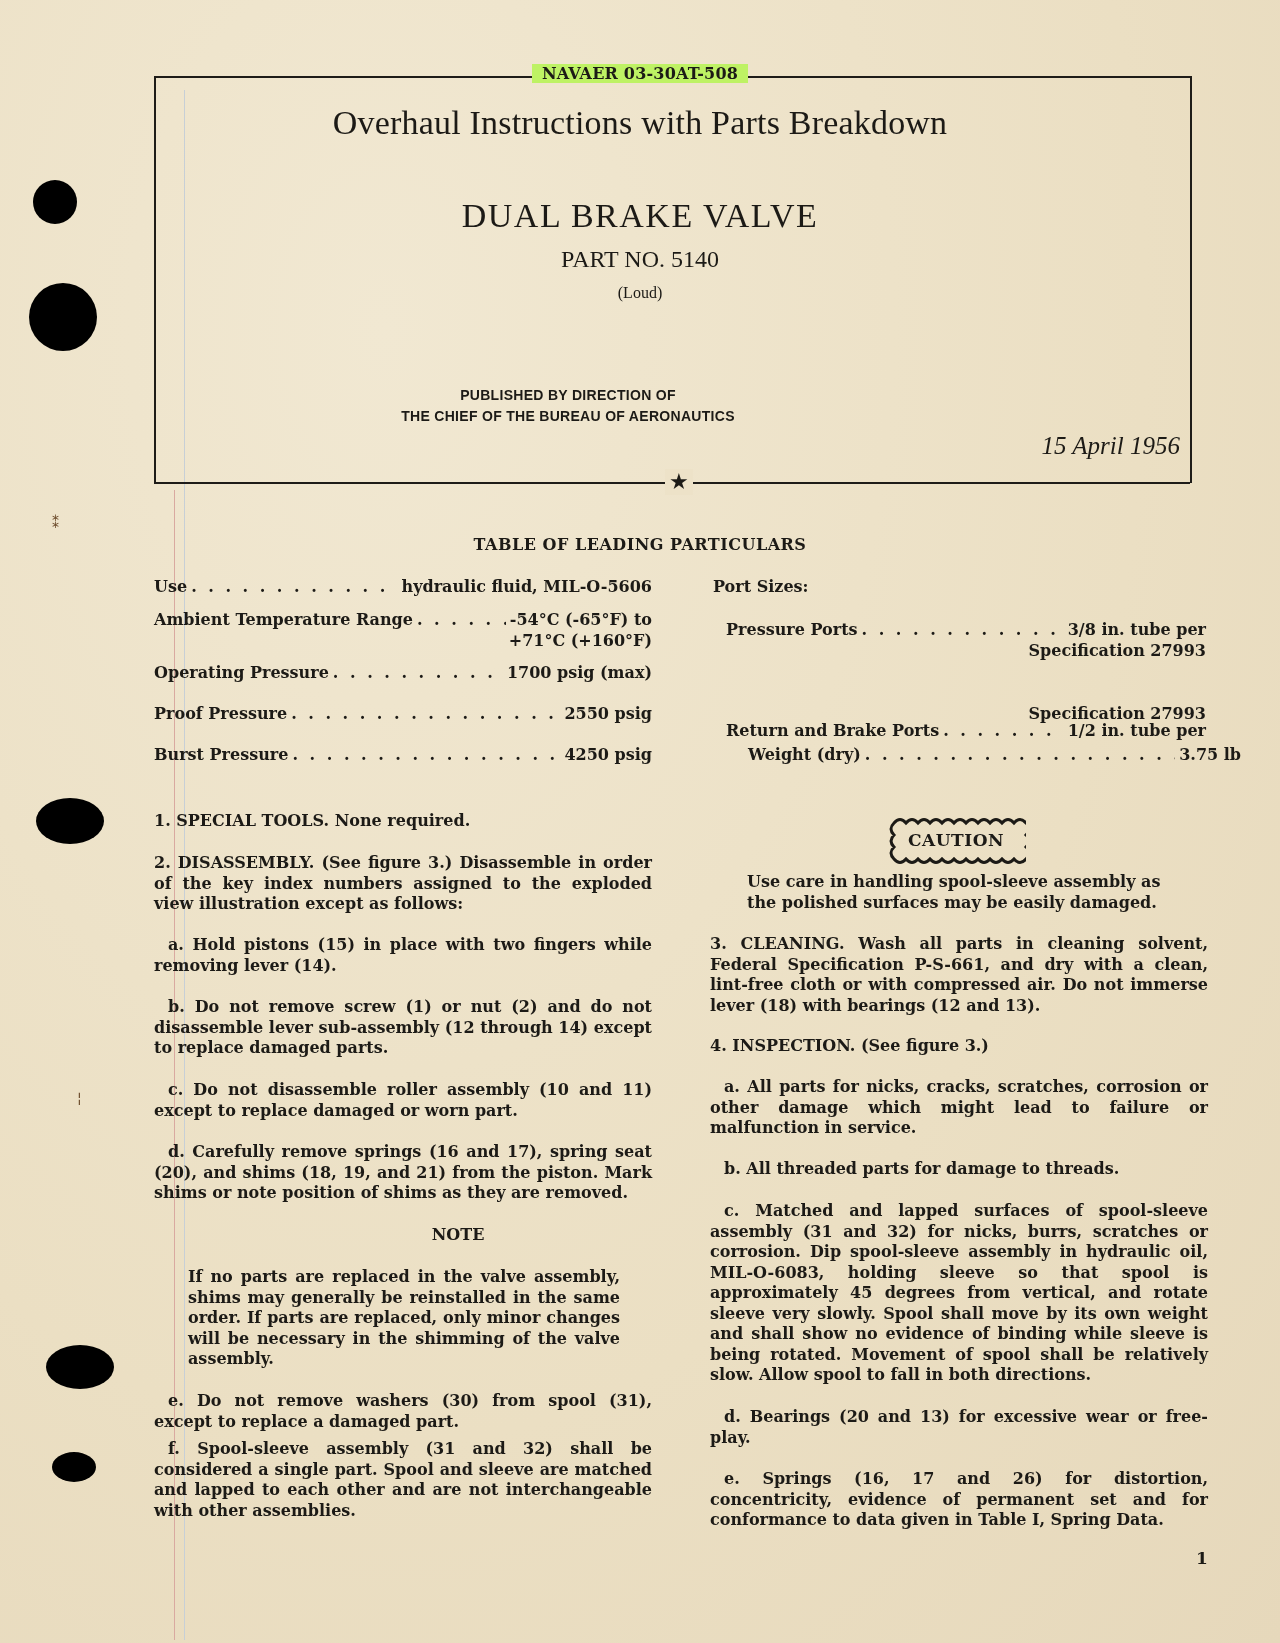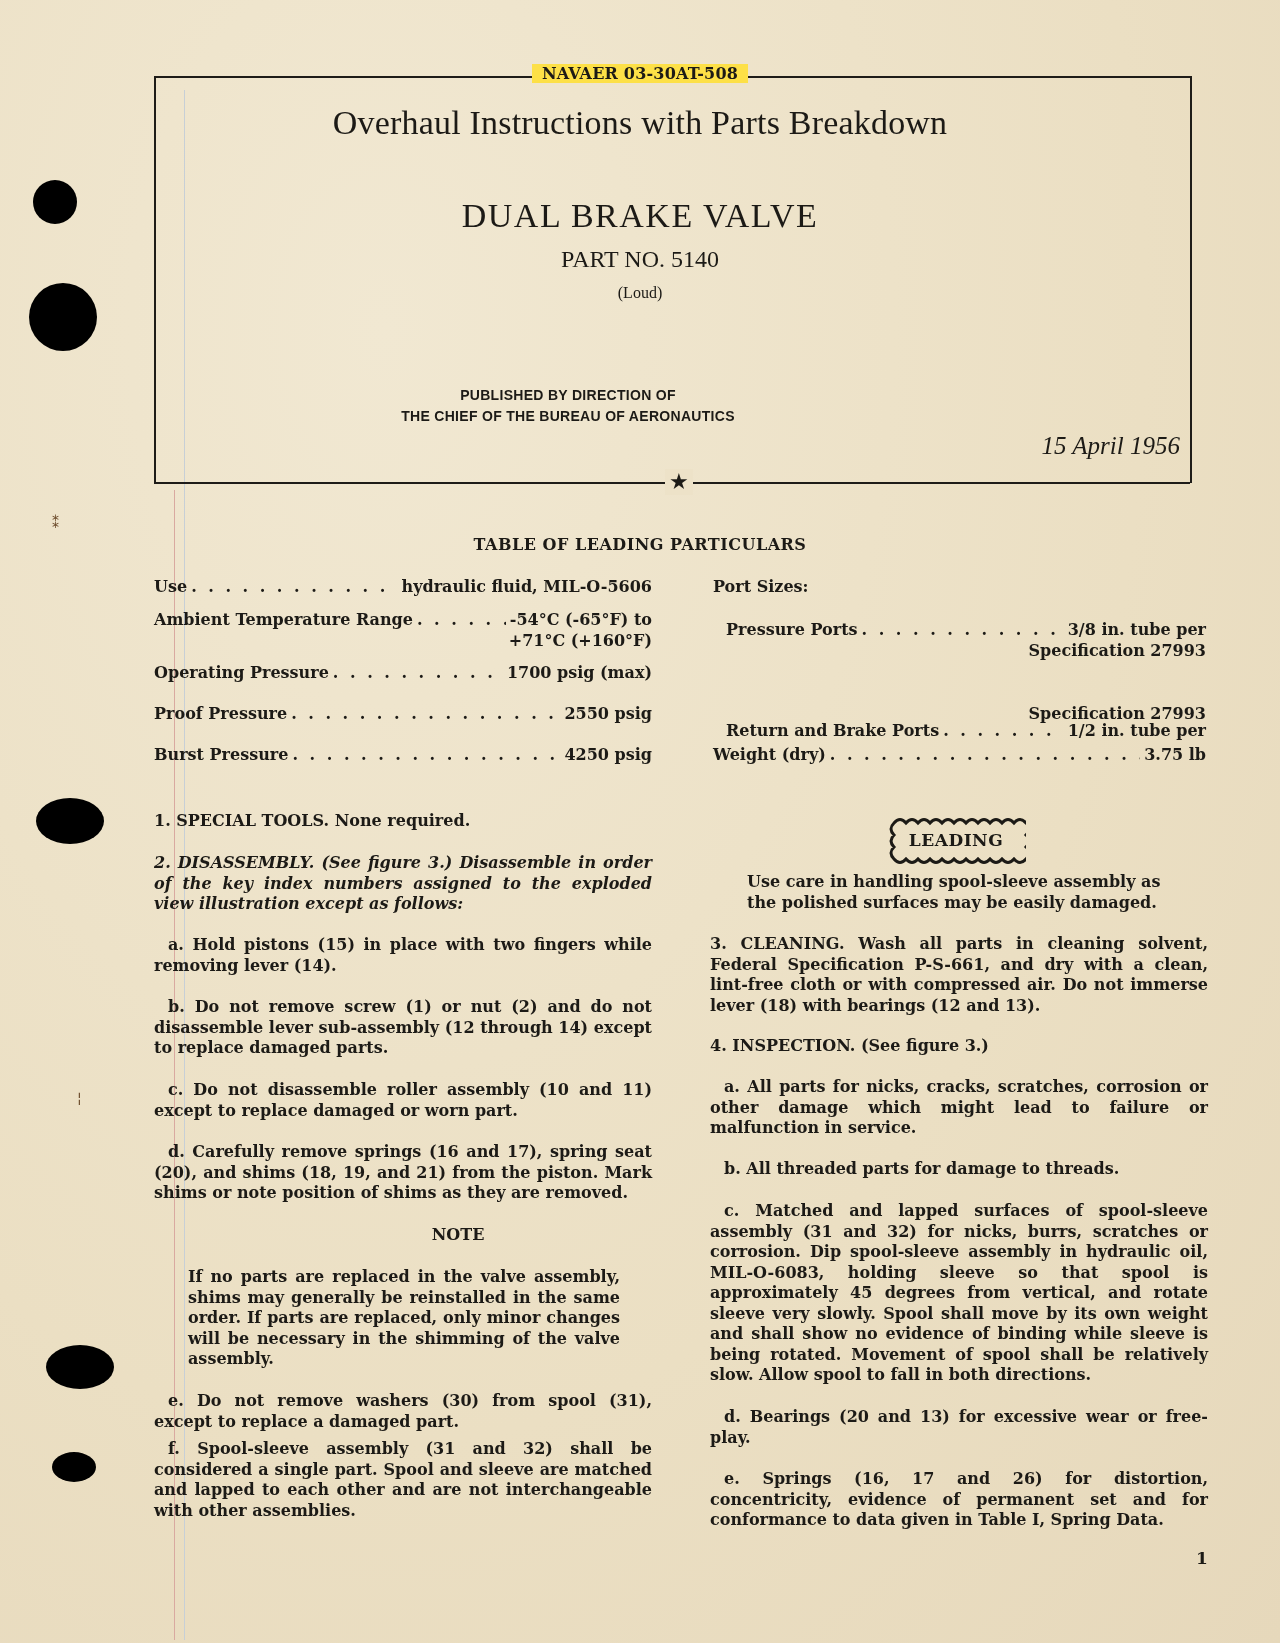--- a/index.html
+++ b/index.html
@@ -15,21 +15,21 @@
     position: absolute; left: 154px; top: 76px; width: 1034px; height: 407px;
     border-left: 2px solid #1e1c18; border-right: 2px solid #1e1c18;
   }
   .frame-top-line { position: absolute; top: 76px; height: 2px; background: #1e1c18; }
   .frame-bottom-line { position: absolute; top: 482px; height: 2px; background: #1e1c18; }
   .navaer {
     position: absolute; top: 64px; left: 0; width: 1280px; text-align: center;
     font-family: "DejaVu Serif", serif; font-weight: bold; font-size: 16px;
     letter-spacing: 0.2px;
   }
-  .navaer span { background: #fde047; padding: 0 10px; }
+  .navaer span { background: #bef264; padding: 0 10px; }
   .star {
     position: absolute; left: 665px; top: 469px; font-size: 22px; line-height: 26px;
     background: #ede2c8; padding: 0 4px; font-family: "DejaVu Sans", sans-serif;
   }
   .title-1 {
     position: absolute; top: 104px; left: 0; width: 1280px; text-align: center;
     font-family: "Liberation Serif", serif; font-size: 34px; letter-spacing: 0.2px;
   }
   .title-2 {
     position: absolute; top: 197px; left: 0; width: 1280px; text-align: center;
@@ -154,45 +154,45 @@
   <span class="val">Specification 27993</span>
 </div>
 <div class="row" style="left:726px;top:721px;width:480px;">
   <span class="lbl">Return and Brake Ports</span>
   <span class="dots">. . . . . . . . . . . .</span>
   <span class="val">1/2 in. tube per</span>
 </div>
 <div class="row" style="left:726px;top:704px;width:480px;justify-content:flex-end;">
   <span class="val">Specification 27993</span>
 </div>
-<div class="row" style="left:713px;top:745px;width:493px;">
+<div class="row" style="left:748px;top:745px;width:493px;">
   <span class="lbl">Weight (dry)</span>
   <span class="dots">. . . . . . . . . . . . . . . . . . . . . . . . . . . . . . . .</span>
   <span class="val">3.75 lb</span>
 </div>
 
 <div class="para" style="left:154px;top:811px;width:498px;">1.  SPECIAL TOOLS.  None required.</div>
-<div class="para" style="left:154px;top:853px;width:498px;font-style:italic;">2.  DISASSEMBLY.  (See figure 3.)  Disassemble in order of the key index numbers assigned to the exploded view illustration except as follows:</div>
+<div class="para" style="left:154px;top:853px;width:498px;">2.  DISASSEMBLY.  (See figure 3.)  Disassemble in order of the key index numbers assigned to the exploded view illustration except as follows:</div>
 <div class="para" style="left:154px;top:935px;width:498px;text-indent:14px;">a.  Hold pistons (15) in place with two fingers while removing lever (14).</div>
 <div class="para" style="left:154px;top:997px;width:498px;text-indent:14px;">b.  Do not remove screw (1) or nut (2) and do not disassemble lever sub-assembly (12 through 14) except to replace damaged parts.</div>
 <div class="para" style="left:154px;top:1080px;width:498px;text-indent:14px;">c.  Do not disassemble roller assembly (10 and 11) except to replace damaged or worn part.</div>
 <div class="para" style="left:154px;top:1142px;width:498px;text-indent:14px;">d.  Carefully remove springs (16 and 17), spring seat (20), and shims (18, 19, and 21) from the piston.  Mark shims or note position of shims as they are removed.</div>
 <div class="center-head" style="left:154px;top:1225px;width:498px;padding-left:110px;box-sizing:border-box;">NOTE</div>
 <div class="para" style="left:188px;top:1267px;width:432px;">If no parts are replaced in the valve assembly, shims may generally be reinstalled in the same order. If parts are replaced, only minor changes will be necessary in the shimming of the valve assembly.</div>
 <div class="para" style="left:154px;top:1391px;width:498px;text-indent:14px;">e.  Do not remove washers (30) from spool (31), except to replace a damaged part.</div>
 <div class="para" style="left:154px;top:1439px;width:498px;text-indent:14px;">f.  Spool-sleeve assembly (31 and 32) shall be considered a single part.  Spool and sleeve are matched and lapped to each other and are not interchangeable with other assemblies.</div>
 
 <div class="caution-box">
   <svg width="140" height="50" viewBox="0 0 140 50">
     <path d="M8,8 q6,-7 12,0 q6,-7 12,0 q6,-7 12,0 q6,-7 12,0 q6,-7 12,0 q6,-7 12,0 q6,-7 12,0 q6,-7 12,0 q6,-7 12,0 q6,-7 12,0 q6,-7 12,0
              q6,6 0,12 q6,6 0,12 q6,6 0,12
              q-6,7 -12,0 q-6,7 -12,0 q-6,7 -12,0 q-6,7 -12,0 q-6,7 -12,0 q-6,7 -12,0 q-6,7 -12,0 q-6,7 -12,0 q-6,7 -12,0 q-6,7 -12,0 q-6,7 -12,0
              q-6,-6 0,-12 q-6,-6 0,-12 q-6,-6 0,-12 z" fill="none" stroke="#1c1a16" stroke-width="3"></path>
   </svg>
-  <div class="caution-label">LEADING</div>
+  <div class="caution-label">CAUTION</div>
 </div>
 <div class="para" style="left:747px;top:872px;width:430px;text-align:left;">Use care in handling spool-sleeve assembly as the polished surfaces may be easily damaged.</div>
 
 <div class="para" style="left:710px;top:934px;width:498px;">3.  CLEANING.  Wash all parts in cleaning solvent, Federal Specification P-S-661, and dry with a clean, lint-free cloth or with compressed air.  Do not immerse lever (18) with bearings (12 and 13).</div>
 <div class="para" style="left:710px;top:1036px;width:498px;">4.  INSPECTION.  (See figure 3.)</div>
 <div class="para" style="left:710px;top:1077px;width:498px;text-indent:14px;">a.  All parts for nicks, cracks, scratches, corrosion or other damage which might lead to failure or malfunction in service.</div>
 <div class="para" style="left:710px;top:1159px;width:498px;text-indent:14px;">b.  All threaded parts for damage to threads.</div>
 <div class="para" style="left:710px;top:1201px;width:498px;text-indent:14px;">c.  Matched and lapped surfaces of spool-sleeve assembly (31 and 32) for nicks, burrs, scratches or corrosion.  Dip spool-sleeve assembly in hydraulic oil, MIL-O-6083, holding sleeve so that spool is approximately 45 degrees from vertical, and rotate sleeve very slowly.  Spool shall move by its own weight and shall show no evidence of binding while sleeve is being rotated.  Movement of spool shall be relatively slow.  Allow spool to fall in both directions.</div>
 <div class="para" style="left:710px;top:1407px;width:498px;text-indent:14px;">d.  Bearings (20 and 13) for excessive wear or free-play.</div>
 <div class="para" style="left:710px;top:1469px;width:498px;text-indent:14px;">e.  Springs (16, 17 and 26) for distortion, concentricity, evidence of permanent set and for conformance to data given in Table I, Spring Data.</div>

